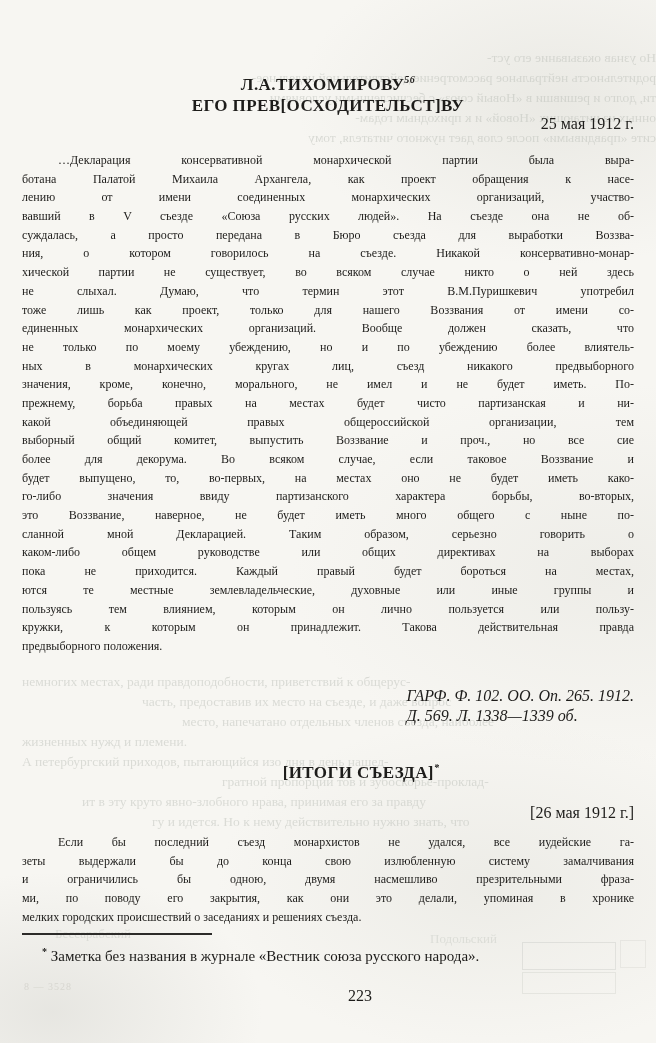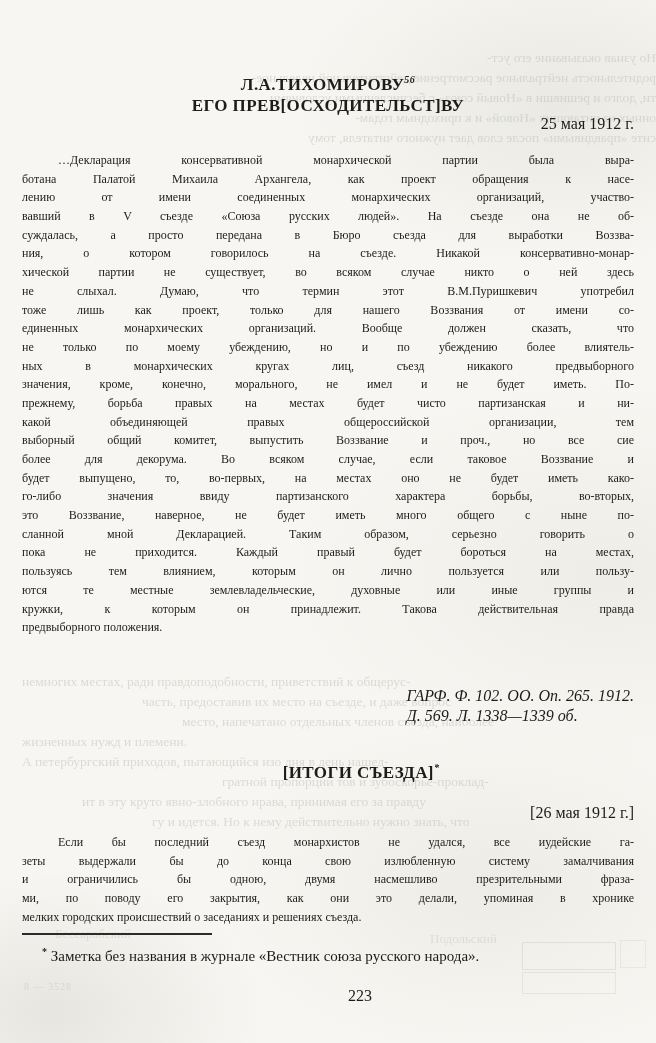--- a/index.html
+++ b/index.html
@@ -121,23 +121,24 @@
     <div class="ln">ных в монархических кругах лиц, съезд никакого предвыборного</div>
     <div class="ln">значения, кроме, конечно, морального, не имел и не будет иметь. По-</div>
     <div class="ln">прежнему, борьба правых на местах будет чисто партизанская и ни-</div>
     <div class="ln">какой объединяющей правых общероссийской организации, тем</div>
     <div class="ln">выборный общий комитет, выпустить Воззвание и проч., но все сие</div>
     <div class="ln">более для декорума. Во всяком случае, если таковое Воззвание и</div>
     <div class="ln">будет выпущено, то, во-первых, на местах оно не будет иметь како-</div>
     <div class="ln">го-либо значения ввиду партизанского характера борьбы, во-вторых,</div>
     <div class="ln">это Воззвание, наверное, не будет иметь много общего с ныне по-</div>
     <div class="ln">сланной мной Декларацией. Таким образом, серьезно говорить о</div>
+    <div class="ln">каком-либо общем руководстве или общих директивах на выборах</div>
     <div class="ln">пока не приходится. Каждый правый будет бороться на местах,</div>
+    <div class="ln">ются те местные землевладельческие, духовные или иные группы и</div>
     <div class="ln">пользуясь тем влиянием, которым он лично пользуется или пользу-</div>
-    <div class="ln">ются те местные землевладельческие, духовные или иные группы и</div>
     <div class="ln">кружки, к которым он принадлежит. Такова действительная правда</div>
     <div class="ln end">предвыборного положения.</div>
   </div>
 
   <div class="citation" style="top:686px;">
     <div>ГАРФ. Ф. 102. ОО. Оп. 265. 1912.</div>
     <div>Д. 569. Л. 1338—1339 об.</div>
   </div>
 
   <div class="heading" style="top:762px;padding-left:33px;">

